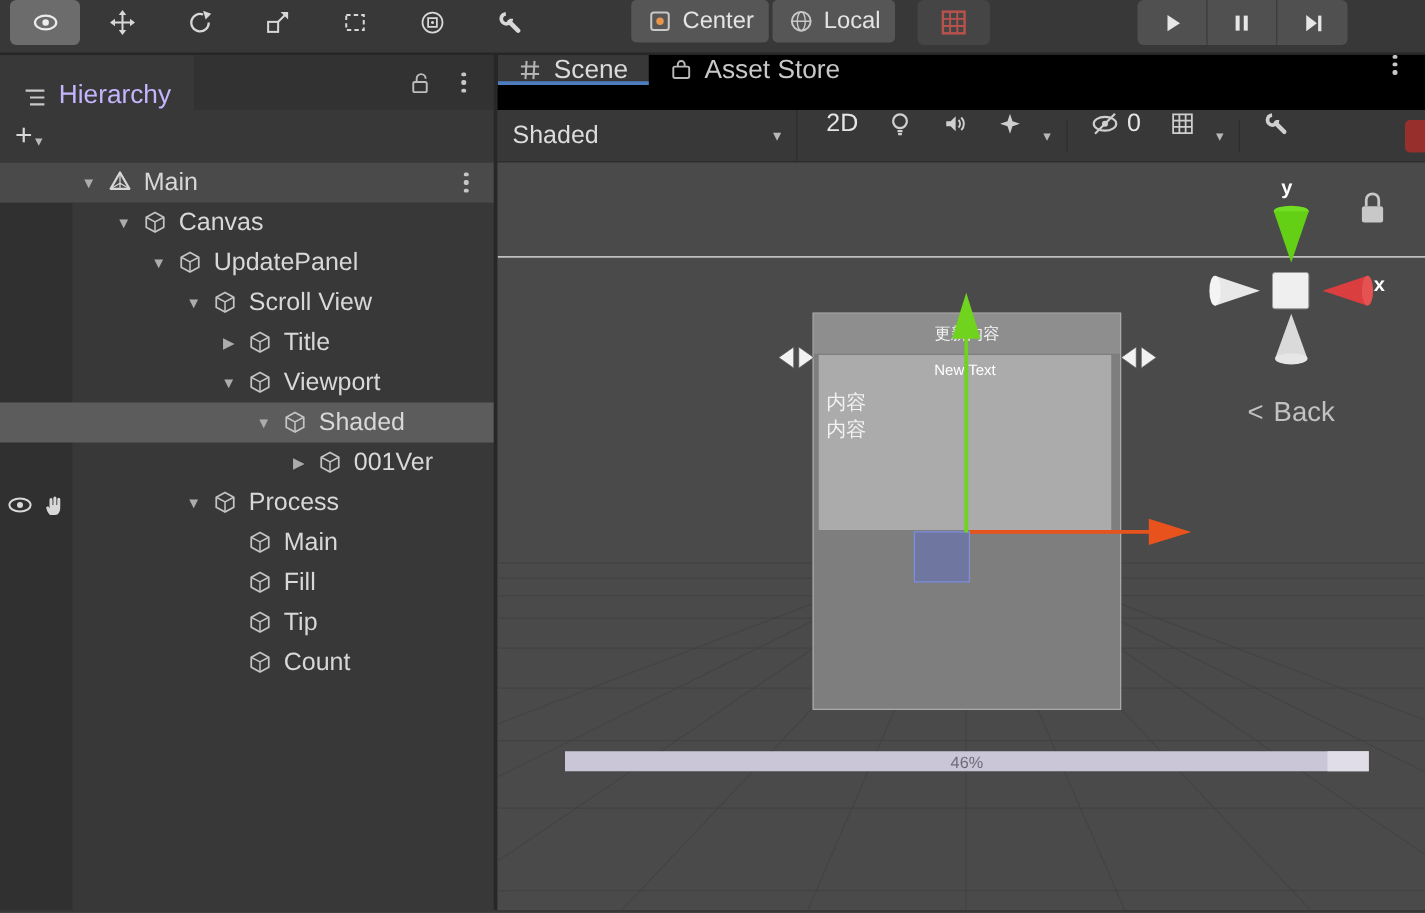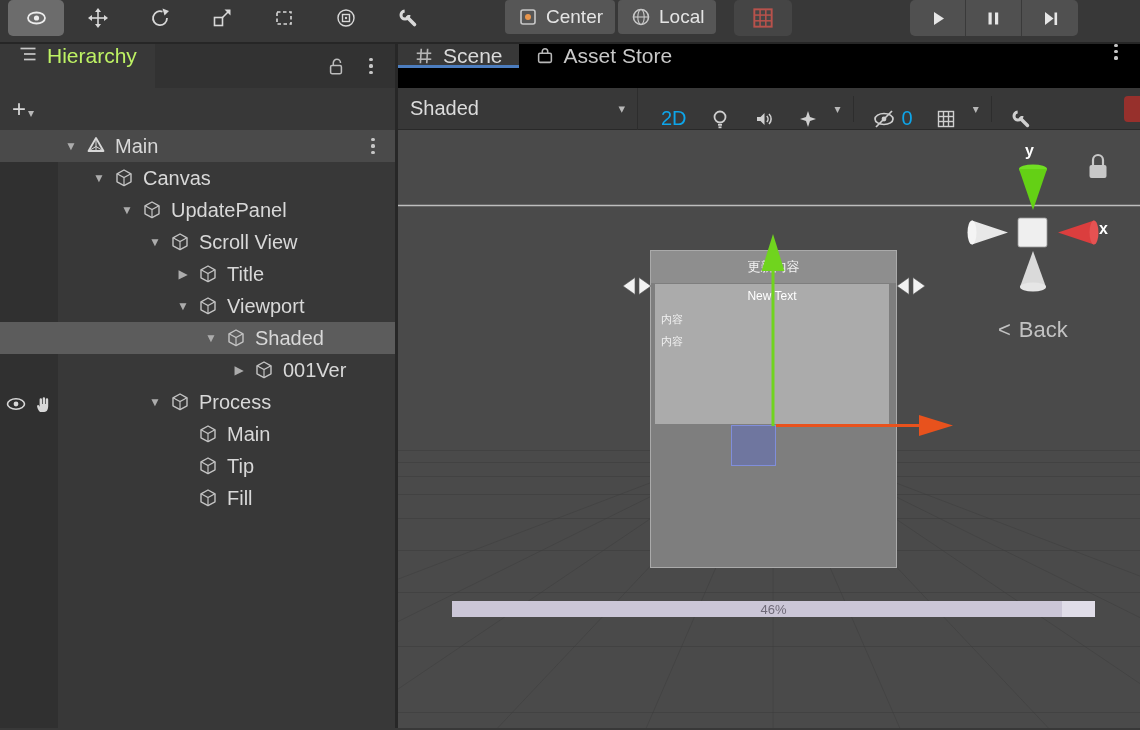--- a/index.html
+++ b/index.html
@@ -20,21 +20,21 @@
   .playgroup button{width:56px;height:36px;background:#505050;display:flex;align-items:center;justify-content:center;border-right:1px solid #3A3A3A}
   .playgroup button:first-child{border-radius:5px 0 0 5px}
   .playgroup button:last-child{border-radius:0 5px 5px 0;border-right:none}
 
   .main{display:flex;height:684px}
   .divider{width:3px;background:#272727}
 
   
   .hier{width:395px;background:#383838;display:flex;flex-direction:column}
   .ptabs{height:44px;background:#323232;display:flex;align-items:stretch}
-  .ptab{display:flex;align-items:flex-start;gap:9px;padding:0 18px;font-size:21px;color:#bef264}
+  .ptab{display:flex;align-items:flex-end;gap:9px;padding:0 18px;font-size:21px;color:#c4b5fd}
   .ptab.active{background:#383838}
   .bar-right{margin-left:auto;display:flex;align-items:center;gap:20px;padding-right:18px}
   .kebab{display:flex;flex-direction:column;gap:3px;align-items:center;justify-content:center;width:12px}
   .kebab i{width:3.2px;height:3.2px;border-radius:50%;background:#C6C6C6}
   .htoolbar{height:42px;display:flex;align-items:center;padding:0 8px;gap:10px}
   .plus{display:flex;align-items:flex-end;gap:2px;color:#D8D8D8;font-size:24px;line-height:22px;padding:0 4px}
   .plus .caret{font-size:12px;color:#B8B8B8;line-height:14px}
   .search{flex:1;height:27px;background:#2A2A2A;border:1px solid #1F1F1F;border-radius:14px;display:flex;align-items:center;gap:7px;padding:0 10px;color:#9E9E9E;font-size:18px}
   .tree{flex:1;position:relative;overflow:hidden}
   .gutter{position:absolute;left:0;top:32px;bottom:0;width:58px;background:#303030}
@@ -50,33 +50,33 @@
   .gicons{position:absolute;left:0;top:261px;width:58px;height:26px;display:flex;align-items:center;gap:6px;padding-left:5px;z-index:2}
 
   
   .scenewrap{width:742px;display:flex;flex-direction:column}
   .stabs{height:44px;background:#000000;display:flex;align-items:flex-start}
   .stab{display:flex;align-items:center;gap:9px;padding:0 16px;font-size:21px;color:#C8C8C8}
   .stab.active{background:#383838;box-shadow:inset 0 -3px 0 #4C7DBF;color:#DADADA}
   .stoolbar{height:42px;background:#383838;display:flex;align-items:center;border-bottom:1px solid #292929}
   .shaded{width:240px;height:42px;display:flex;align-items:center;padding:0 12px;font-size:20px;color:#DCDCDC;border-right:1px solid #2D2D2D}
   .shaded .caret{margin-left:auto;font-size:13px;color:#B8B8B8}
-  .sbtn{height:42px;display:flex;align-items:flex-end;justify-content:center;padding:0 11px;font-size:20px;color:#0ea5e9;gap:6px}
+  .sbtn{height:42px;display:flex;align-items:flex-start;justify-content:center;padding:0 11px;font-size:20px;color:#e5e5e5;gap:6px}
   .scaret{font-size:12px;color:#B8B8B8;padding:0 5px}
   .vsep{width:1px;height:26px;background:#2D2D2D;margin:0 7px}
   .redsq{width:16px;height:26px;background:#97302C;border-radius:4px 0 0 4px;margin-left:auto}
 
   .viewport{position:relative;flex:1;background:#4A4A4A;overflow:hidden}
   .gridsvg,.overlay{position:absolute;left:0;top:0}
   .overlay{pointer-events:none;z-index:5}
   .uipanel{position:absolute;left:252px;top:120px;width:247px;height:318px;background:#7E7E7E;border:1px solid rgba(205,205,205,.55);z-index:2}
   .uphead{height:32px;background:#8E8E8E;display:flex;align-items:center;justify-content:center;font-size:13px;color:#F4F4F4}
   .upinner{position:absolute;left:4px;right:7px;top:33px;height:140px;background:#ABABAB}
   .newtext{text-align:center;margin-top:5px;font-size:12px;color:#FFFFFF}
-  .lline{position:absolute;left:6px;font-size:11px;color:#F2F2F2}
+  .lline{position:absolute;left:6px;font-size:16px;color:#F2F2F2}
   .l1{top:28px}.l2{top:50px}
   .bluesq{position:absolute;left:333px;top:295px;width:45px;height:41px;background:rgba(96,110,192,.5);border:1.5px solid rgba(130,145,225,.9);z-index:3}
   .ylab{position:absolute;left:627px;top:12px;color:#FFFFFF;font-size:16px;font-weight:bold;z-index:6}
   .xlab{position:absolute;left:701px;top:90px;color:#FFFFFF;font-size:16px;font-weight:bold;z-index:6}
   .back{position:absolute;left:600px;top:187px;font-size:22px;color:#C2C2C2;display:flex;align-items:center;gap:8px;z-index:6}
   .progress{position:absolute;left:54px;top:471px;width:643px;height:16px;background:#CBC6D7;display:flex;align-items:center;justify-content:center;font-size:13px;color:#6F6A78;z-index:2}
   .progress .cap{position:absolute;right:0;top:0;width:33px;height:16px;background:#E0DDE8}
   .progress .plabel{position:relative;z-index:1}
 </style>
 </head>
@@ -334,34 +334,44 @@
       </div>
 
       <div class="row d4">
         <span class="tri"></span>
         <span class="oicon">
             <svg width="20" height="20" viewBox="0 0 20 20">
               <path d="M10 2 L17 5.8 V13.8 L10 17.6 L3 13.8 V5.8 Z" fill="none" stroke="#C4C4C4" stroke-width="1.4" stroke-linejoin="round"></path>
               <path d="M3 5.8 L10 9.6 L17 5.8 M10 9.6 V17.6" fill="none" stroke="#C4C4C4" stroke-width="1.2"></path>
             </svg>
           </span>
-        <span class="lbl">Tip</span>
+        <span class="lbl">Fill</span>
       </div>
 
       <div class="row d4">
         <span class="tri"></span>
         <span class="oicon">
             <svg width="20" height="20" viewBox="0 0 20 20">
               <path d="M10 2 L17 5.8 V13.8 L10 17.6 L3 13.8 V5.8 Z" fill="none" stroke="#C4C4C4" stroke-width="1.4" stroke-linejoin="round"></path>
               <path d="M3 5.8 L10 9.6 L17 5.8 M10 9.6 V17.6" fill="none" stroke="#C4C4C4" stroke-width="1.2"></path>
             </svg>
           </span>
-        <span class="lbl">Fill</span>
-      </div>
-
+        <span class="lbl">Tip</span>
+      </div>
+
+      <div class="row d4">
+        <span class="tri"></span>
+        <span class="oicon">
+            <svg width="20" height="20" viewBox="0 0 20 20">
+              <path d="M10 2 L17 5.8 V13.8 L10 17.6 L3 13.8 V5.8 Z" fill="none" stroke="#C4C4C4" stroke-width="1.4" stroke-linejoin="round"></path>
+              <path d="M3 5.8 L10 9.6 L17 5.8 M10 9.6 V17.6" fill="none" stroke="#C4C4C4" stroke-width="1.2"></path>
+            </svg>
+          </span>
+        <span class="lbl">Count</span>
+      </div>
 
 
       <div class="gicons">
         <svg width="22" height="20" viewBox="0 0 22 20">
             <ellipse cx="11" cy="10" rx="8.5" ry="5.2" fill="none" stroke="#D8D8D8" stroke-width="1.6"></ellipse>
             <circle cx="11" cy="10" r="2.4" fill="#D8D8D8"></circle>
           </svg>
         <svg width="20" height="20" viewBox="0 0 20 20">
             <path d="M7 18 c-2-2 -3-4.5 -3-6.5 l1.6-.6 1 1.8 V5.5 a1.2 1.2 0 0 1 2.4 0 V10 h.7 V4.4 a1.2 1.2 0 0 1 2.4 0 V10 h.7 V5.4 a1.2 1.2 0 0 1 2.4 0 V12 c0 3-1.3 6-4 6 z" fill="#D8D8D8"></path>
           </svg>

